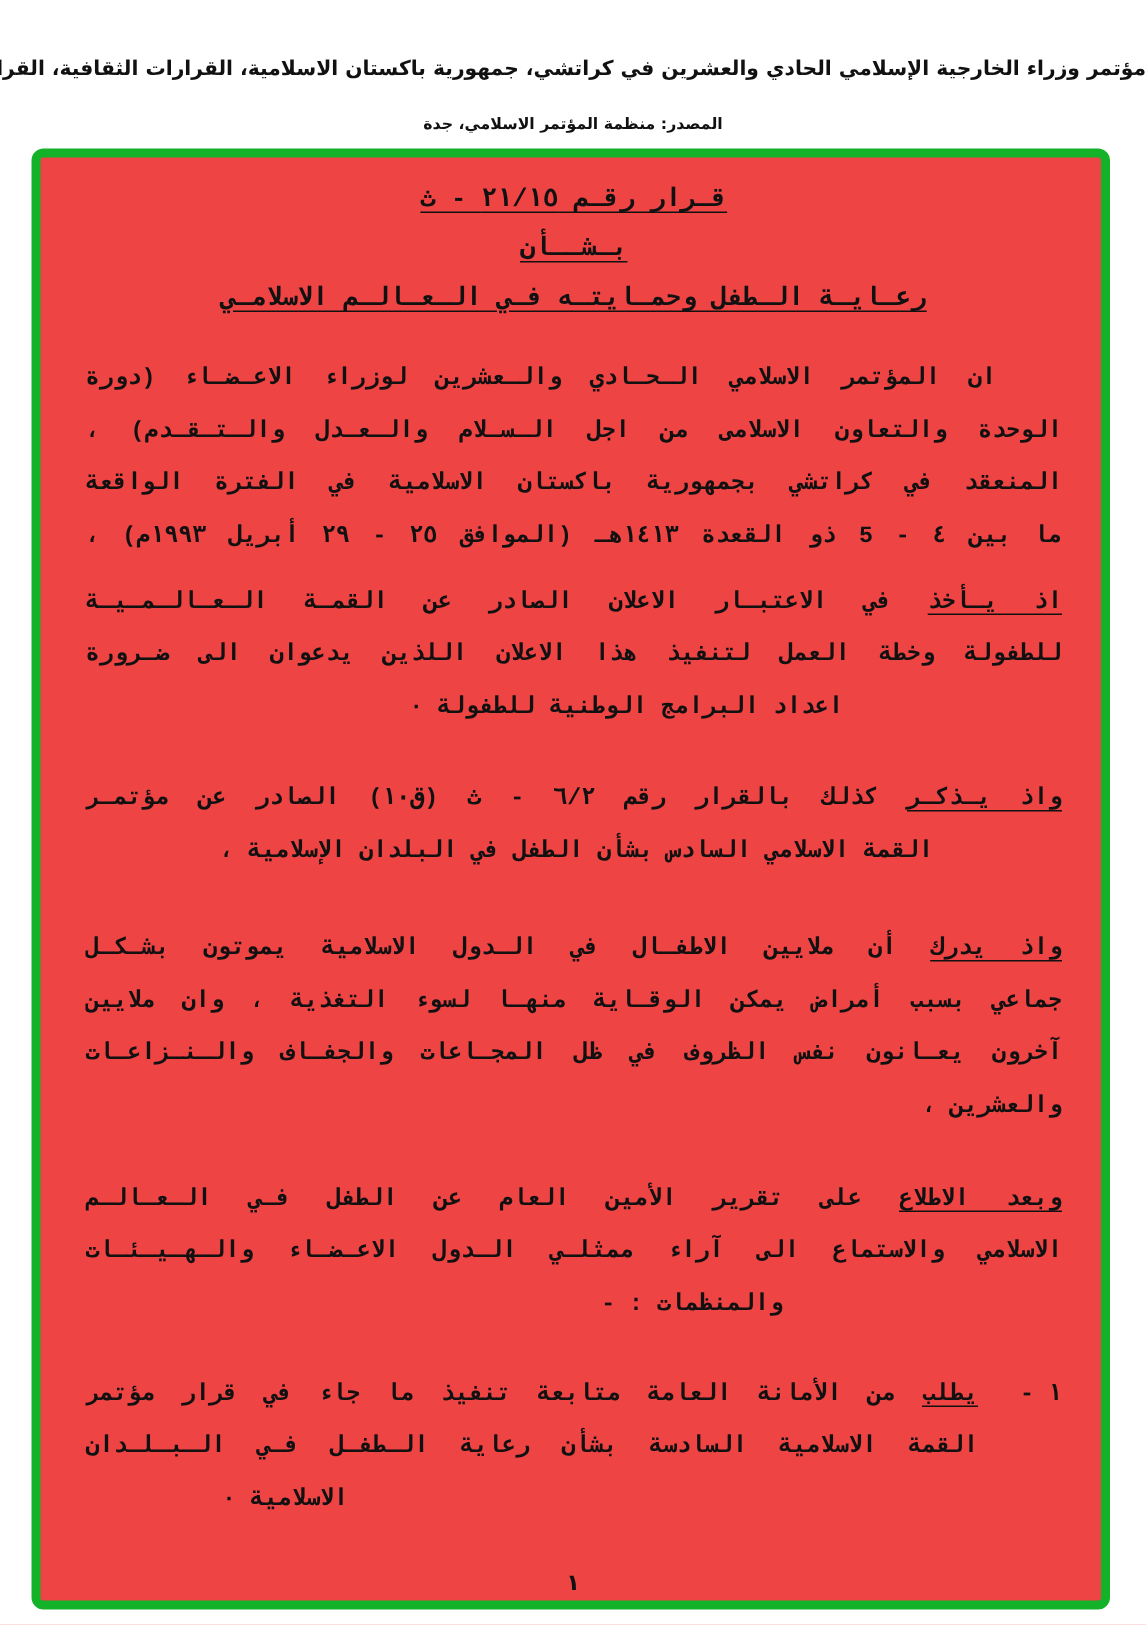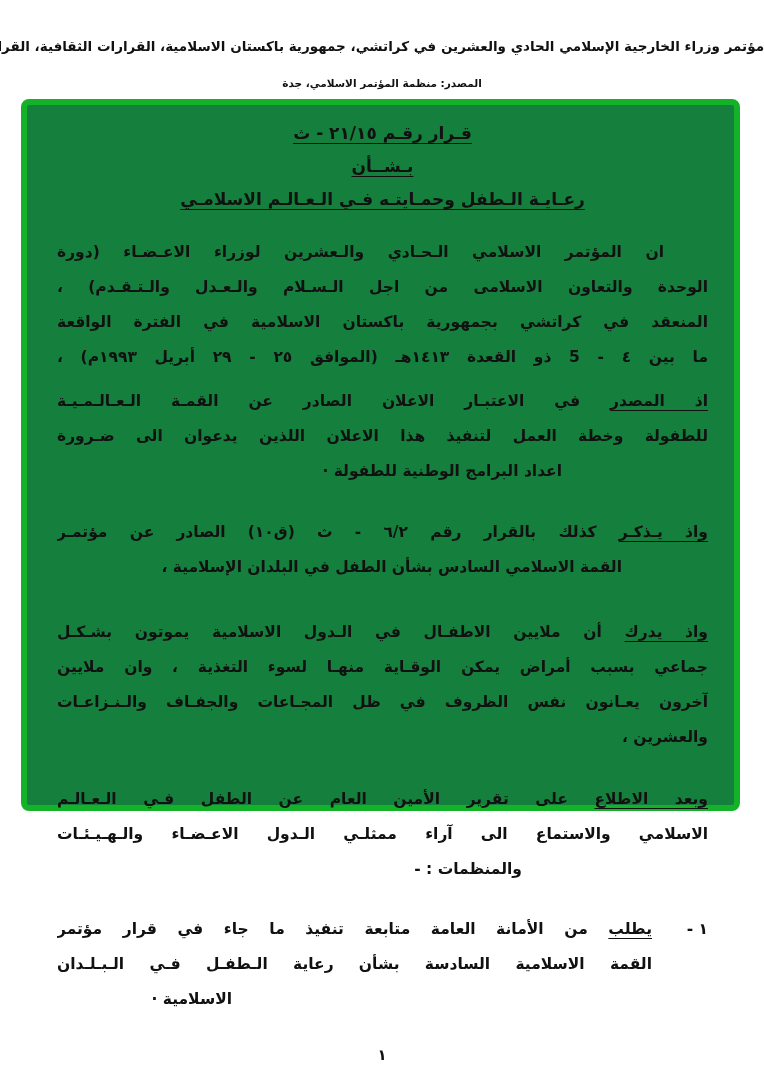--- a/index.html
+++ b/index.html
@@ -1,23 +1,23 @@
 <!DOCTYPE html>
 <html><head>
 <meta charset="utf-8">
 <style>
   html,body{margin:0;padding:0;background:#ffffff;}
   .page{position:relative;width:764px;height:1083px;background:#ffffff;overflow:hidden;
         font-family:"DejaVu Sans",sans-serif;color:#111;}
   .top-header{position:absolute;top:34px;left:0;right:0;text-align:center;direction:rtl;}
   .header-line{font-size:13.5px;font-weight:bold;white-space:nowrap;line-height:24px;}
   .header-source{font-size:10.5px;font-weight:bold;margin-top:18px;line-height:14px;}
-  .green-box{position:absolute;left:21px;top:99px;width:719px;height:712px;box-sizing:border-box;
+  .green-box{position:absolute;left:21px;top:99px;width:719px;height:974px;box-sizing:border-box;
              border:6px solid #14b228;border-radius:8px;direction:rtl;
-             padding:6px 26px 0 30px;background:#15803d;}
+             padding:6px 26px 0 30px;background:#ef4444;font-family:Liberation Mono, monospace;}
   .title-block{margin-top:6px;}
   .title-line{text-align:center;font-weight:bold;font-size:17px;line-height:33px;}
   .u{text-decoration:underline;text-underline-offset:4px;}
   .doc-body{margin-top:19px;font-size:15.5px;font-weight:bold;}
   .para{margin:0;}
   .line{line-height:35px;height:35px;overflow:hidden;}
   .line.full{text-align:justify;text-align-last:justify;}
   .line.end{text-align:right;}
   .p1{margin-top:18px;} .p2{margin-top:9px;} .p3{margin-top:26px;}
   .p4{margin-top:30px;} .p5{margin-top:27px;}
@@ -48,21 +48,21 @@
     <div class="doc-body">
 
       <div class="para p1">
         <div class="line full" style="padding-right:44px;"><span class="u"></span><span>ان المؤتمر الاسلامي الـحـادي والـعشرين لوزراء الاعـضـاء (دورة</span></div>
         <div class="line full"><span class="u"></span><span>الوحدة والتعاون الاسلامى من اجل الـسـلام والـعـدل والـتـقـدم) ،</span></div>
         <div class="line full"><span class="u"></span><span>المنعقد في كراتشي بجمهورية باكستان الاسلامية في الفترة الواقعة</span></div>
         <div class="line full"><span class="u"></span><span>ما بين ٤ - 5 ذو القعدة ١٤١٣هـ (الموافق ٢٥ - ٢٩ أبريل ١٩٩٣م) ،</span></div>
       </div>
 
       <div class="para p2">
-        <div class="line full"><span class="u">اذ المصدر</span><span> في الاعتبـار الاعلان الصادر عن القمـة الـعـالـمـيـة</span></div>
+        <div class="line full"><span class="u">اذ يـأخذ</span><span> في الاعتبـار الاعلان الصادر عن القمـة الـعـالـمـيـة</span></div>
         <div class="line full"><span class="u"></span><span>للطفولة وخطة العمل لتنفيذ هذا الاعلان اللذين يدعوان الى ضـرورة</span></div>
         <div class="line end" style="padding-right:146px;"><span class="u"></span><span>اعداد البرامج الوطنية للطفولة ·</span></div>
       </div>
 
       <div class="para p3">
         <div class="line full"><span class="u">واذ يـذكـر</span><span> كذلك بالقرار رقم ٦/٢ - ث (ق١٠) الصادر عن مؤتمـر</span></div>
         <div class="line end" style="padding-right:86px;"><span class="u"></span><span>القمة الاسلامي السادس بشأن الطفل في البلدان الإسلامية ،</span></div>
       </div>
 
       <div class="para p4">

